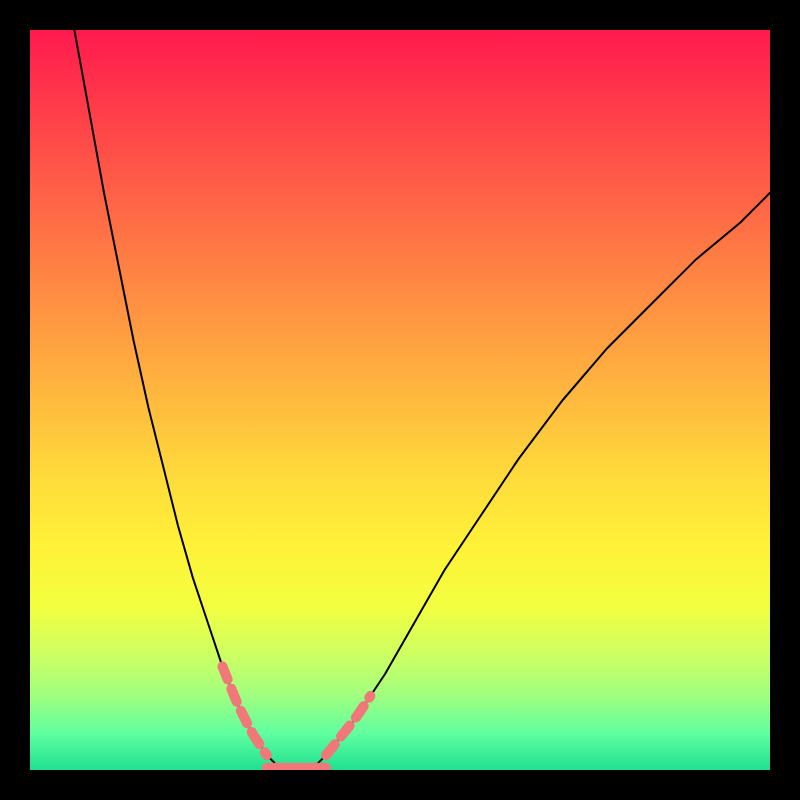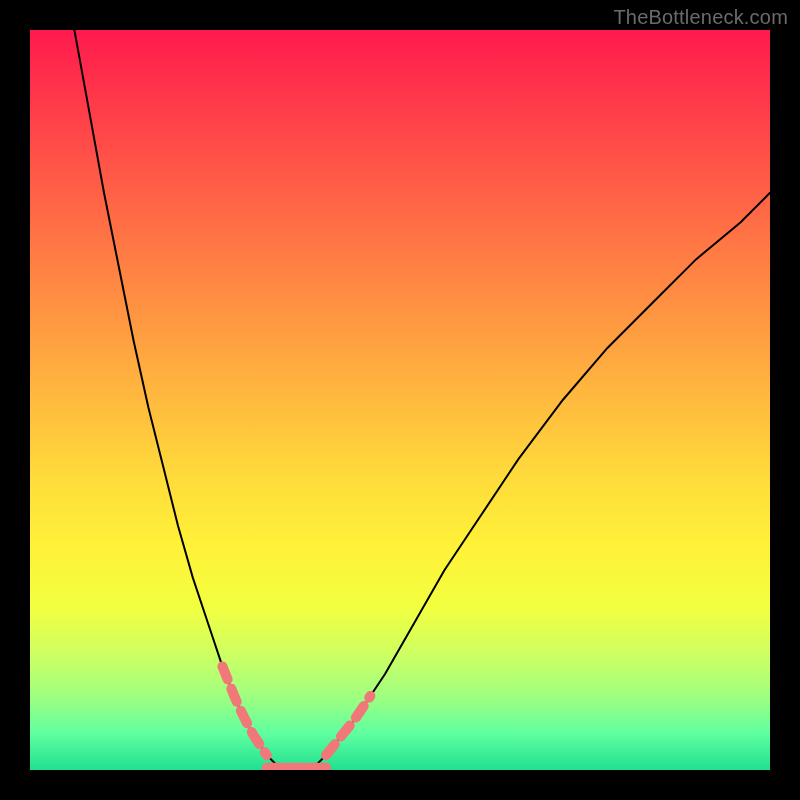--- a/index.html
+++ b/index.html
@@ -45,21 +45,20 @@
   svg.curves {
     position: absolute;
     left: 0; top: 0;
     width: 100%; height: 100%;
   }
 </style>
 </head>
 <body>
 <div class="frame">
 
-  <div class="watermark">TheBottleneck.com</div>
 
   <div class="plot-area">
     <svg class="curves" viewBox="0 0 740 740" preserveAspectRatio="none">
       <path id="curve-left" fill="none" stroke="#000000" stroke-width="2" stroke-linecap="round" d="M44.4 0.0 L59.2 81.4 L74.0 162.8 L88.8 236.8 L103.6 310.8 L118.4 377.4 L133.2 436.6 L148.0 495.8 L162.8 547.6 L177.6 592.0 L192.4 636.4 L207.2 673.4 L222.0 703.0 L236.8 725.2 L251.6 740.0"></path>
       <path id="curve-right" fill="none" stroke="#000000" stroke-width="2" stroke-linecap="round" d="M281.2 740.0 L296.0 725.2 L325.6 688.2 L355.2 643.8 L384.8 592.0 L414.4 540.2 L444.0 495.8 L488.4 429.2 L532.8 370.0 L577.2 318.2 L621.6 273.8 L666.0 229.4 L710.4 192.4 L740.0 162.8"></path>
       <path id="overlay-left" fill="none" stroke-linecap="round" d="M192.4 636.4 L198.0 650.3 L203.5 664.1 L209.0 677.1 L214.6 688.2 L220.1 699.3 L225.7 708.5 L231.3 716.9 L236.8 725.2" stroke="#f07878" stroke-width="10" stroke-dasharray="14 10"></path>
       <path id="overlay-right" fill="none" stroke-linecap="round" d="M296.0 725.2 L301.5 718.3 L307.1 711.3 L312.6 704.4 L318.2 697.5 L323.8 690.5 L329.3 682.6 L334.9 674.3 L340.4 666.0" stroke="#f07878" stroke-width="10" stroke-dasharray="14 10"></path>
       <path id="overlay-bottom" fill="none" stroke-linecap="round" d="M 236.8 737.8 L 296.0 737.8" stroke="#f07878" stroke-width="10"></path>
     </svg>
   </div>

